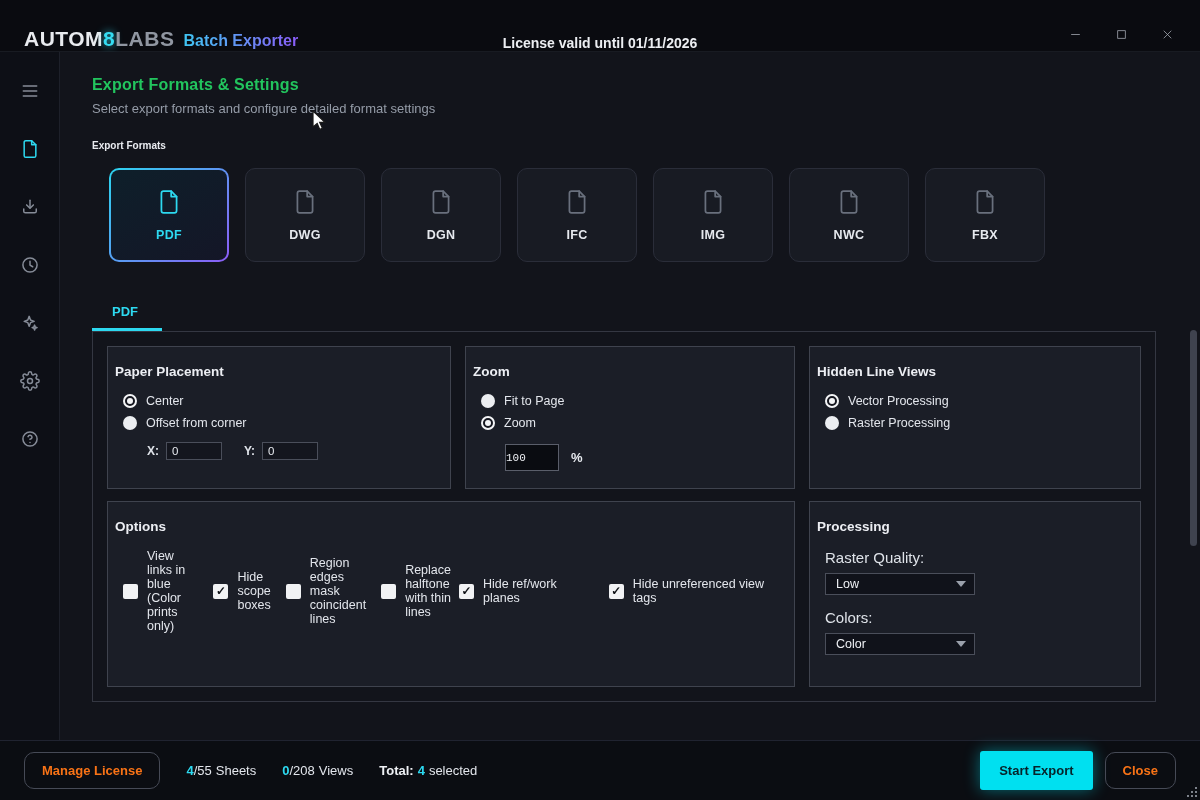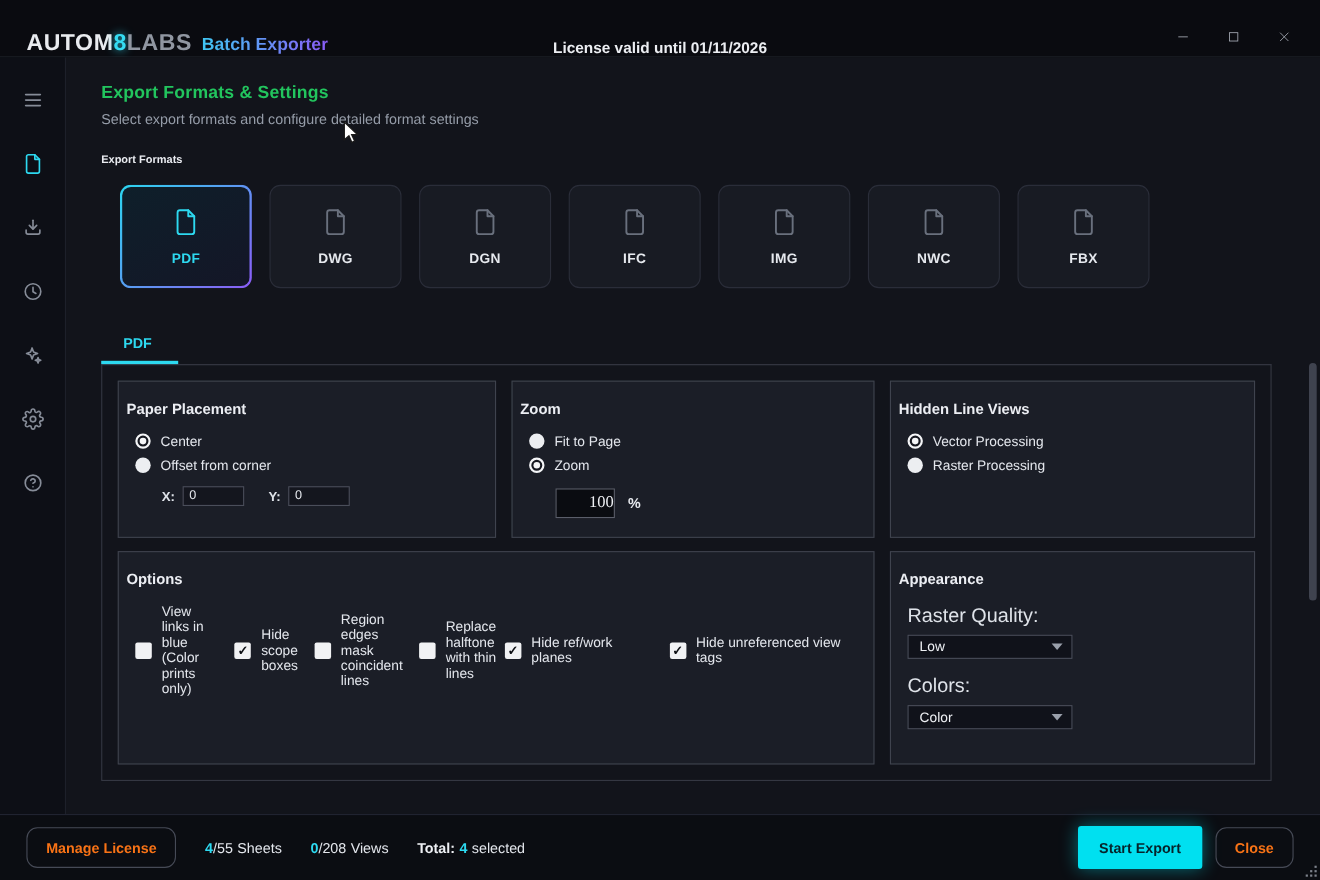--- a/index.html
+++ b/index.html
@@ -73,32 +73,32 @@
 
   .xy-row { display:flex; align-items:center; gap:7px; margin-left:32px; margin-top:12px; }
   .xy-label { font-size:12px; font-weight:bold; color:#dfe3e9; }
   .xy-input { width:56px; height:18px; background:#14161e; border:1px solid #4a4e5a; color:#e6e9ee;
     font-size:11.5px; padding:0 5px; font-family:"Liberation Sans",sans-serif; }
   .xy-input:last-of-type {}
   .xy-gap { width:8px; }
 
   .zoom-row { display:flex; align-items:center; gap:12px; margin-left:32px; margin-top:14px; }
   .zoom-input { width:54px; height:27px; background:#0a0c11; border:1px solid #5a5e6a; color:#eef0f4;
-    font-size:15px; text-align:right; font-family:Liberation Serif, serif; }
+    font-size:11px; text-align:left; font-family:Liberation Mono, monospace; }
   .pct { font-size:13px; font-weight:bold; color:#e8ebf0; }
 
   .opts-cols { display:flex; }
   .opts-col { flex:1 1 50%; display:flex; gap:7px; }
   .check-row { display:flex; align-items:center; gap:9px; margin-left:8px; cursor:pointer; }
   .checkbox { width:15px; height:15px; border-radius:2px; background:#f1f2f4; flex:0 0 auto;
     display:flex; align-items:center; justify-content:center; }
   .checkbox.checked::after { content:'\2713'; color:#0e1015; font-size:12px; font-weight:bold; line-height:1; }
   .check-label { font-size:12.5px; color:#e3e6ec; }
 
-  .field-label { font-size:18px; color:#dfe3e9; margin:0 0 7px 8px; }
+  .field-label { font-size:15px; color:#dfe3e9; margin:0 0 7px 8px; }
   .dropdown { width:150px; height:22px; margin-left:8px; background:#10121a; border:1px solid #4a4e5a;
     display:flex; align-items:center; justify-content:space-between; padding:0 8px 0 10px;
     cursor:pointer; margin-bottom:14px;gap:44px; }
   .dropdown .dd-value { font-size:12.5px; color:#eef0f4; }
   .dd-arrow { width:0; height:0; border-left:5px solid transparent; border-right:5px solid transparent;
     border-top:6px solid #9aa0ab; }
 
   
   .scroll-thumb { position:absolute; right:3px; top:278px; width:7px; height:216px;
     background:#3f434f; border-radius:4px; }
@@ -341,21 +341,21 @@
               </div>
               <div class="check-row">
                 <span class="checkbox checked"></span>
                 <span class="check-label">Hide unreferenced view tags</span>
               </div>
             </div>
           </div>
         </section>
 
         <section class="panel">
-          <div class="panel-title">Appearance</div>
+          <div class="panel-title">Processing</div>
           <div class="field-label">Raster Quality:</div>
           <div class="dropdown">
             <span class="dd-value">Low</span>
             <span class="dd-arrow"></span>
           </div>
           <div class="field-label">Colors:</div>
           <div class="dropdown">
             <span class="dd-value">Color</span>
             <span class="dd-arrow"></span>
           </div>

